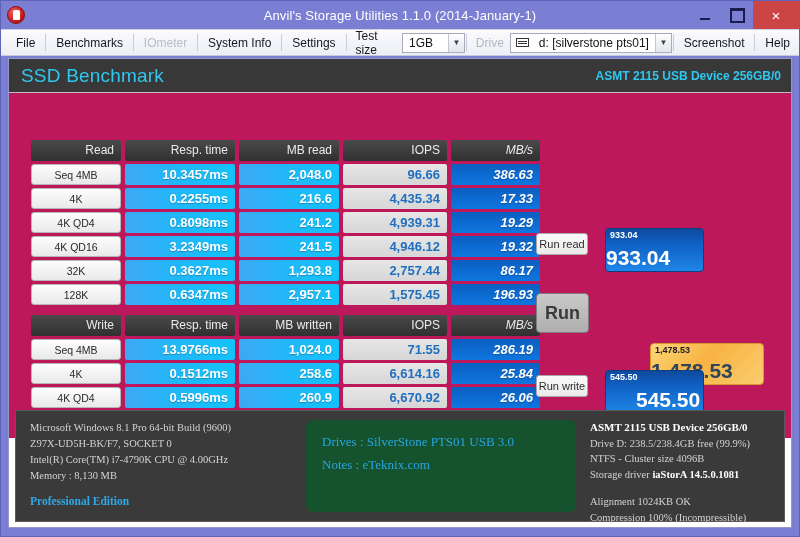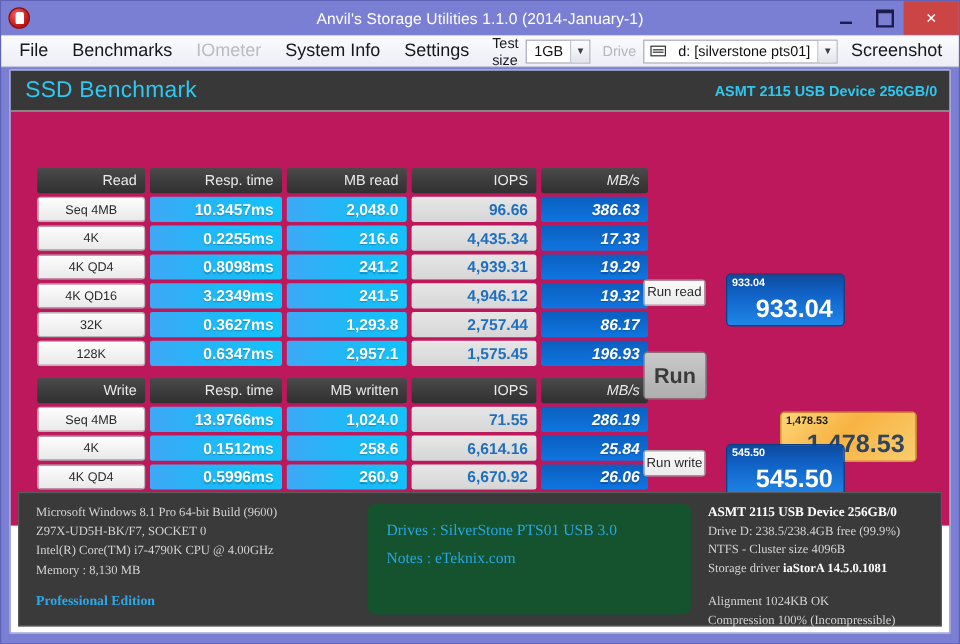--- a/index.html
+++ b/index.html
@@ -70,21 +70,21 @@
   #menubar {
     height: 27px;
     background: linear-gradient(#fbfbfd, #eceef5);
     border-top: 1px solid #cfd2e4;
     border-bottom: 1px solid #c6c9dc;
     display: flex; align-items: center;
     padding-left: 6px;
     gap: 0;
   }
   .menu-item {
-    font-size: 15px; color: #15181c;
+    font-size: 12px; color: #15181c;
     padding: 4px 9px;
     white-space: nowrap;
   }
   .menu-item.disabled { color: #b9bcc4; }
   .menu-sep {
     width: 1px; height: 17px; background: #c9ccd8; margin: 0 1px;
   }
   .menu-label { font-size: 12px; color: #15181c; padding: 0 6px 0 8px; }
   .menu-label.disabled { color: #b3b6bf; }
 
@@ -195,21 +195,21 @@
     position: absolute; left: 527px; top: 200px; width: 53px; height: 40px;
     background: linear-gradient(#c9c9c9,#aeaeae);
     border: 1px solid #7d7d7d; border-radius: 4px;
     font-size: 18px; font-weight: bold; color: #3a3a3a;
     display: flex; align-items: center; justify-content: center;
   }
 
   
   .score {
     position: absolute; border-radius: 4px;
-    display: flex; align-items: flex-end; justify-content: flex-end;
+    display: flex; align-items: flex-end; justify-content: flex-start;
   }
   .score .mini {
     position: absolute; left: 4px; top: 1px;
     font-size: 9px; font-weight: bold; color: #ffffff;
   }
   .score .big {
     font-size: 21px; font-weight: bold; color: #ffffff;
     padding: 0 9px 3px 0; line-height: 1;
   }
   .score-blue {

